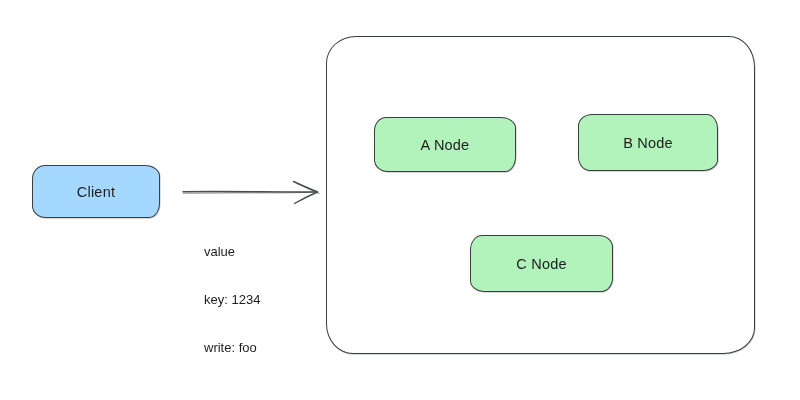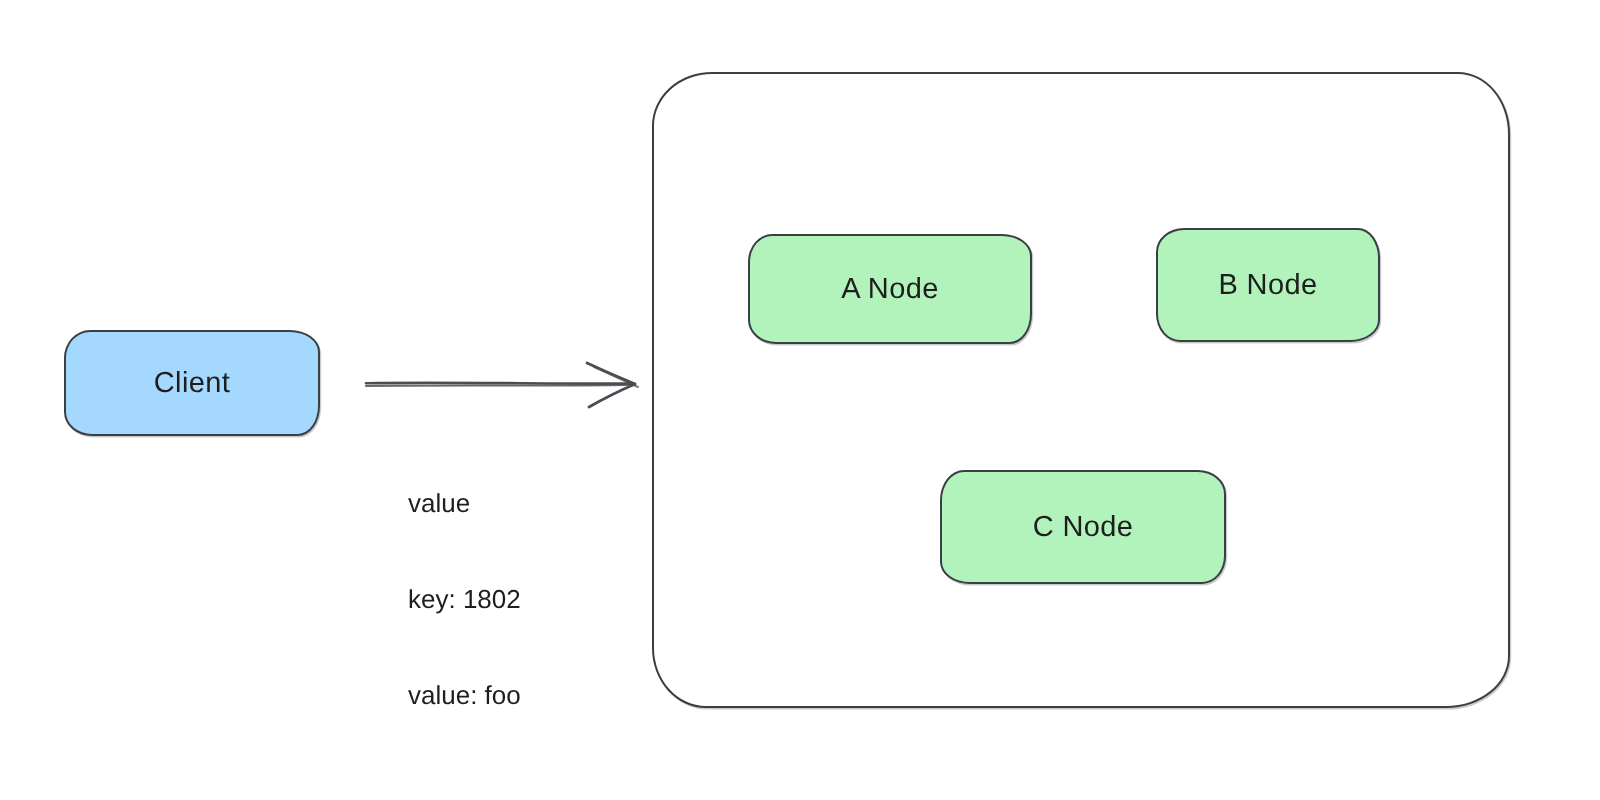--- a/index.html
+++ b/index.html
@@ -40,21 +40,21 @@
   .node-box {
     background: #b2f2bb;
   }
   .node-a {
     left: 374px; top: 117px;
     width: 142px; height: 55px;
     border-radius: 12px 15px 11px 14px / 14px 11px 15px 12px;
   }
   .node-b {
     left: 578px; top: 114px;
-    width: 112px; height: 57px;
+    width: 140px; height: 57px;
     border-radius: 14px 11px 15px 12px / 12px 15px 11px 14px;
   }
   .node-c {
     left: 470px; top: 235px;
     width: 143px; height: 57px;
     border-radius: 12px 14px 12px 15px / 15px 12px 14px 11px;
   }
   .box-label {
     font-size: 14.5px;
     letter-spacing: 0.2px;
@@ -87,22 +87,22 @@
   <svg class="arrow-svg" viewBox="0 0 142 35" fill="none" xmlns="http://www.w3.org/2000/svg">
     <path d="M3,16.6 C 45,16.0 95,17.0 136,16.8" stroke="#4a4e52" stroke-width="1.3" stroke-linecap="round"></path>
     <path d="M3,18.0 C 50,17.4 100,18.2 136,17.3" stroke="#4a4e52" stroke-width="1.1" stroke-linecap="round" opacity="0.85"></path>
     <path d="M137.5,17 C 129,13.5 121,10 113.5,6.5" stroke="#4a4e52" stroke-width="1.4" stroke-linecap="round"></path>
     <path d="M137.5,17 C 129.5,20.5 121.5,24.5 114.5,28.5" stroke="#4a4e52" stroke-width="1.4" stroke-linecap="round"></path>
     <path d="M139,18.5 C 131,15 124,11.5 117,8.5" stroke="#4a4e52" stroke-width="1.0" stroke-linecap="round" opacity="0.7"></path>
   </svg>
 
   <div class="arrow-label">
     <div>value</div>
-    <div>key: 1802</div>
-    <div>value: foo</div>
+    <div>key: 1234</div>
+    <div>write: foo</div>
   </div>
 
   <div class="sketch-box cluster-box"></div>
 
   <div class="sketch-box node-box node-a">
     <span class="box-label">A Node</span>
   </div>
 
   <div class="sketch-box node-box node-b">
     <span class="box-label">B Node</span>

